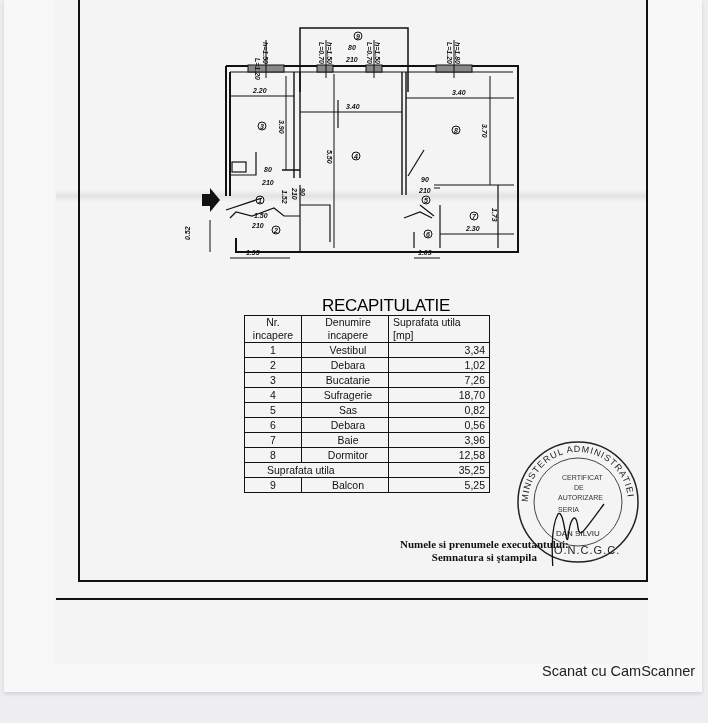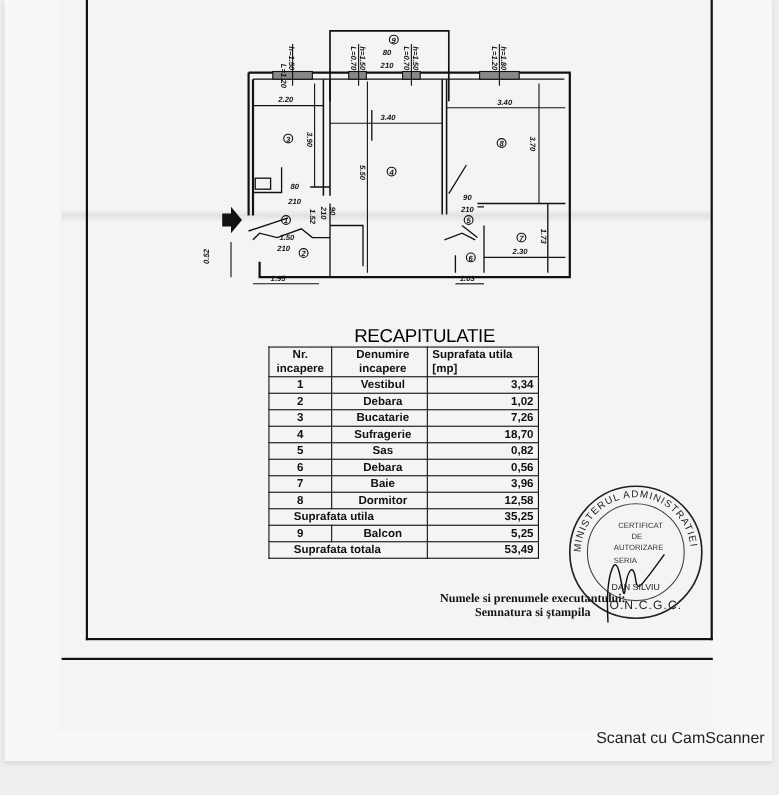--- a/index.html
+++ b/index.html
@@ -6,21 +6,21 @@
   body { width:708px; height:723px; background:#eeeef0; position:relative; overflow:hidden; font-family:"Liberation Sans", sans-serif; }
   .page { position:absolute; left:4px; top:0; width:698px; height:692px; background:#f8f8f8; box-shadow:0 2px 4px rgba(0,0,0,0.12); }
   .scan { position:absolute; left:54px; top:0; width:594px; height:664px; background:#f5f4f4; }
   .frame { position:absolute; left:78px; top:0; width:570px; height:582px; border-left:2px solid #111; border-right:2px solid #111; border-bottom:2px solid #111; box-sizing:border-box; }
   .hline { position:absolute; left:56px; top:598px; width:592px; height:2px; background:#111; }
   .fold { position:absolute; left:56px; top:190px; width:592px; height:12px; background:linear-gradient(#f5f4f4, #e3e2e2 50%, #f5f4f4); }
   svg.plan { position:absolute; left:0; top:0; }
   .plan text { font-family:"Liberation Sans", sans-serif; font-style:italic; font-weight:bold; fill:#111; }
   .title { position:absolute; left:322px; top:296px; font-size:17px; color:#000000; letter-spacing:-0.3px; }
   table.recap { position:absolute; left:244px; top:315px; border-collapse:collapse; font-size:10.5px; color:#111; }
-  table.recap td, table.recap th { border:1.6px solid #111; padding:0 4px; height:14px; font-weight:bold; }
+  table.recap td, table.recap th { border:1.6px solid #111; padding:0 4px; height:14px; font-weight:normal; }
   table.recap th { height:18px; line-height:13px; }
   .c1 { width:48px; text-align:center; }
   .c2 { width:72px; text-align:center; padding-left:10px !important; }
   .c3 { width:92px; text-align:right; }
   .span { text-align:left; padding-left:22px !important; }
   .executor { position:absolute; left:400px; top:538px; font-family:"Liberation Serif", serif; font-weight:bold; font-size:11px; color:#111; text-align:center; line-height:13px; }
   .executor div { white-space:nowrap; }
   .stamp { position:absolute; left:514px; top:438px; width:128px; height:128px; }
   .watermark { position:absolute; left:542px; top:663px; font-size:14.5px; color:#222; }
 </style>
@@ -195,24 +195,20 @@
       </tr>
   <tr>
         <td colspan="2" class="span">Suprafata utila</td>
         <td class="c3">35,25</td>
       </tr>
   <tr>
         <td class="c1">9</td>
         <td class="c2">Balcon</td>
         <td class="c3">5,25</td>
       </tr>
-  <tr>
-        <td colspan="2" class="span">Suprafata totala</td>
-        <td class="c3">53,49</td>
-      </tr>
 </tbody>
   </table>
 
 <div class="executor">
   <div>Numele si prenumele executantului:</div>
   <div>Semnatura si ştampila</div>
 </div>
 
 <svg class="stamp" viewBox="0 0 128 128">
   <circle cx="64" cy="64" r="60" fill="none" stroke="#222" stroke-width="1.5"></circle>

